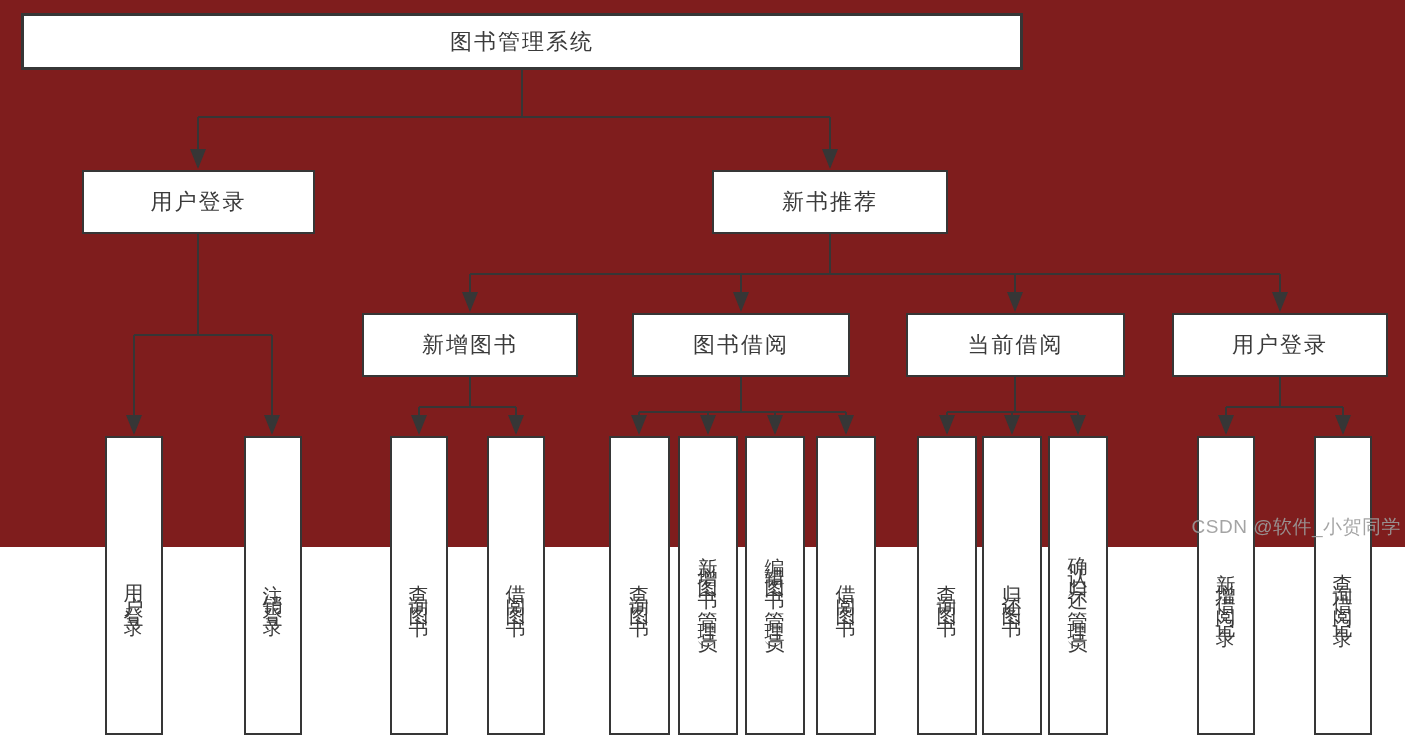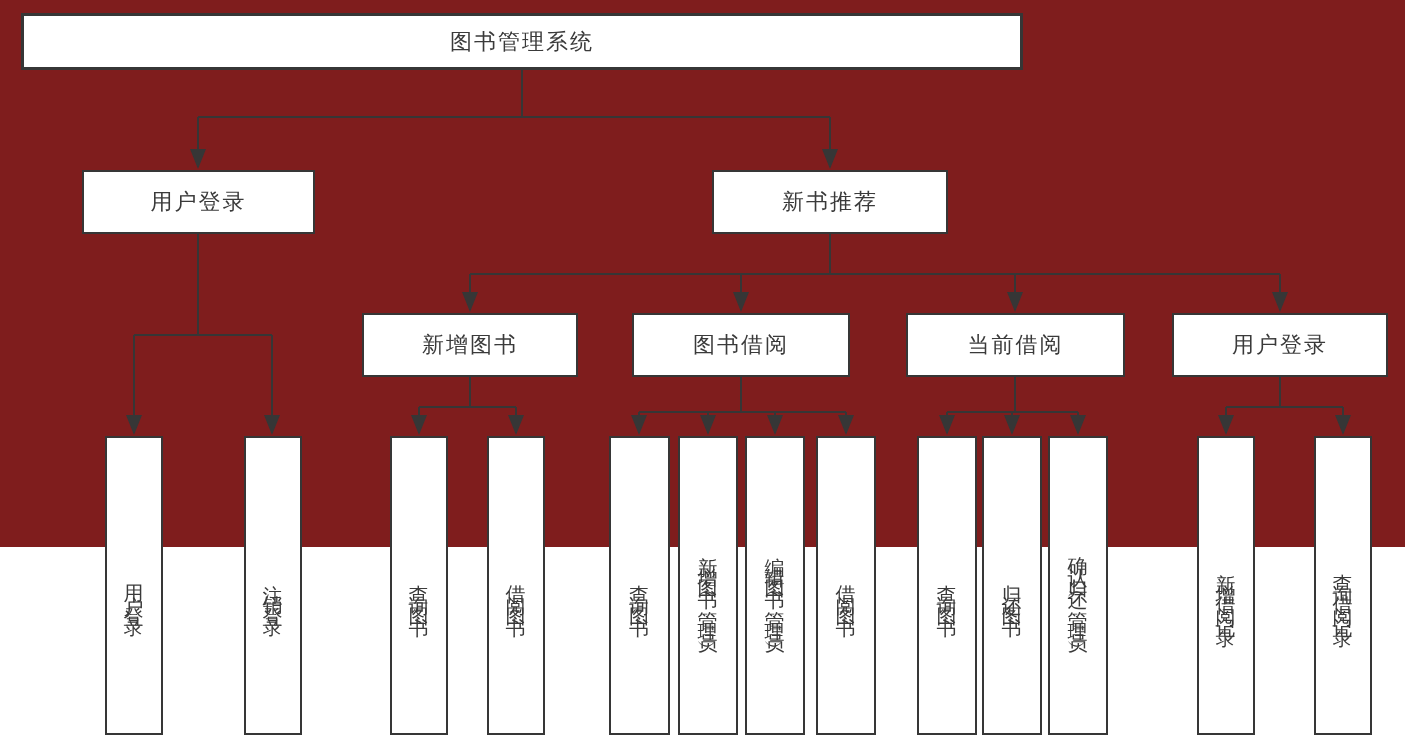--- a/index.html
+++ b/index.html
@@ -120,13 +120,14 @@
     <span>确认归还（管理员）</span>
   </div>
 
   <div class="box v" style="left:1197px;top:436px;width:58px;height:299px">
     <span>新增借阅记录</span>
   </div>
   <div class="box v" style="left:1314px;top:436px;width:58px;height:299px">
     <span>查询借阅记录</span>
   </div>
 
+  <div class="watermark">CSDN @软件_小贺同学</div>
 </div>
 
 </body></html>

